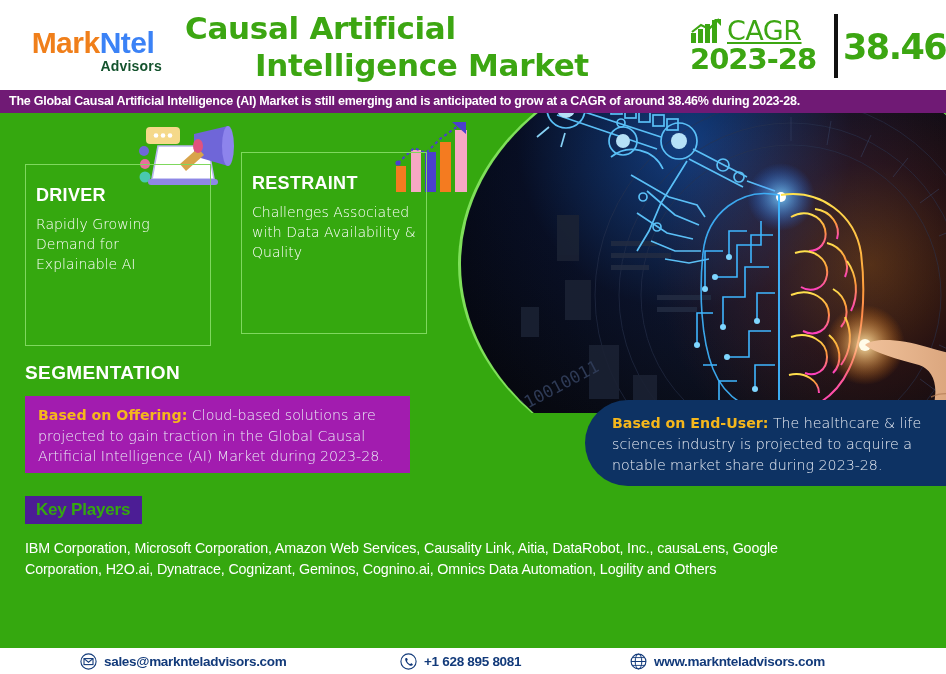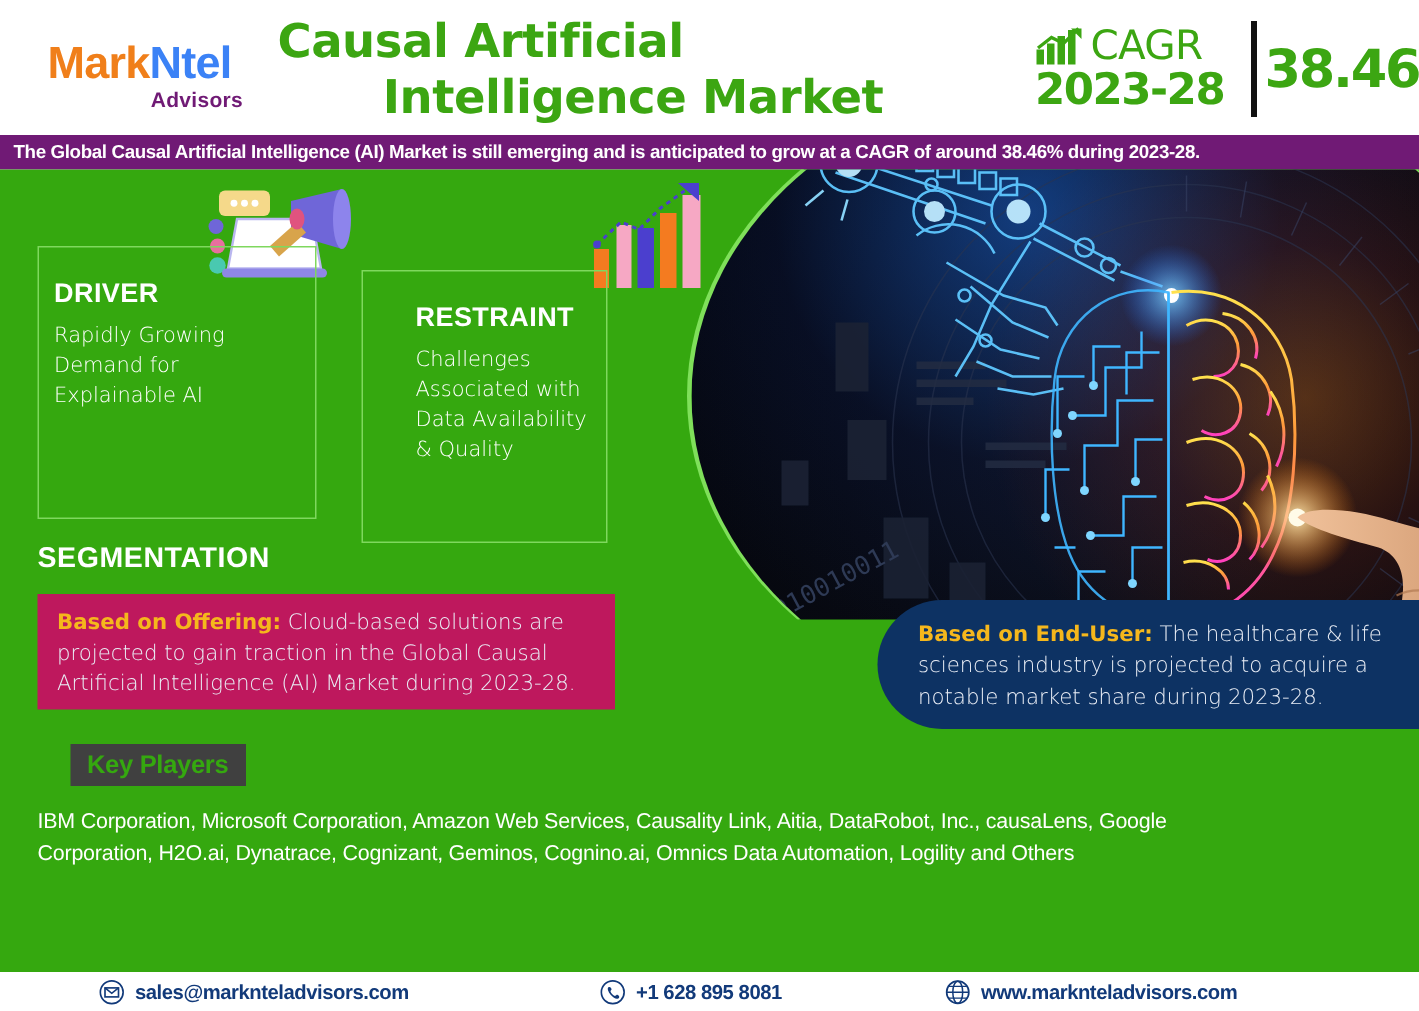--- a/index.html
+++ b/index.html
@@ -10,32 +10,32 @@
     position:relative;
   }
   #root{position:absolute;left:0;top:0;width:946px;height:674px;overflow:hidden;background:#ffffff;}
 
   
   .header{position:absolute;left:0;top:0;width:946px;height:90px;background:#ffffff;}
   .logo{position:absolute;left:22px;top:28px;width:142px;text-align:center;line-height:1;}
   .logo-main{font-size:30px;font-weight:bold;letter-spacing:-0.5px;font-family:"Liberation Sans",sans-serif;}
   .logo-mark{color:#f07f1a;}
   .logo-ntel{color:#3b82f6;}
-  .logo-sub{font-size:14px;font-weight:bold;color:#701a75;margin-top:1px;letter-spacing:0.2px;text-align:right;padding-right:2px;}
+  .logo-sub{font-size:14px;font-weight:bold;color:#14532d;margin-top:1px;letter-spacing:0.2px;text-align:right;padding-right:2px;}
 
   .title{position:absolute;left:185px;top:10px;width:470px;
     color:#3ca612;font-size:31px;font-weight:bold;line-height:1.18;
     letter-spacing:-0.3px;font-family:"DejaVu Sans",sans-serif;}
   .title-l2{padding-left:4px;text-align:center;}
 
   .cagr{position:absolute;left:690px;top:14px;width:250px;height:64px;}
   .cagr-left{position:absolute;left:0;top:0;width:136px;}
   .cagr-row1{display:flex;align-items:flex-end;height:30px;}
   .cagr-icon{width:34px;height:26px;position:relative;margin-right:3px;}
-  .cagr-word{color:#3ca612;font-size:27px;font-weight:normal;line-height:26px;font-family:"DejaVu Sans",sans-serif;letter-spacing:-0.5px;}
+  .cagr-word{color:#3ca612;font-size:27px;font-weight:normal;line-height:26px;font-family:"DejaVu Sans",sans-serif;letter-spacing:-0.5px;text-decoration:underline;}
   .cagr-years{color:#3ca612;font-size:29px;font-weight:bold;line-height:31px;letter-spacing:-1px;font-family:"DejaVu Sans",sans-serif;}
   .cagr-div{position:absolute;left:144px;top:0px;width:4px;height:64px;background:#111111;}
   .cagr-val{position:absolute;left:153px;top:10px;color:#3ca612;font-size:35px;font-weight:bold;letter-spacing:-1.5px;font-family:"DejaVu Sans",sans-serif;line-height:46px;}
 
   
   .banner{position:absolute;left:0;top:90px;width:946px;height:23px;background:#701a75;}
   .banner-text{color:#ffffff;font-size:12.5px;font-weight:bold;line-height:23px;padding-left:9px;white-space:nowrap;
     font-family:"Liberation Sans",sans-serif;letter-spacing:-0.25px;}
 
   
@@ -48,53 +48,53 @@
       radial-gradient(circle at 73% 50%, rgba(255,120,0,0.30) 0%, rgba(255,60,0,0.12) 22%, rgba(0,0,0,0) 46%),
       radial-gradient(circle at 40% 22%, rgba(30,120,255,0.45) 0%, rgba(10,30,90,0.25) 35%, rgba(0,0,0,0) 62%),
       radial-gradient(circle at 55% 52%, #10141f 0%, #080a12 55%, #04060d 100%);
     border-left:3px solid #7fe05a;border-top:2px solid #7fe05a;
     overflow:hidden;}
   .ai-svg{position:absolute;left:0;top:0;width:560px;height:440px;}
 
   
   .card{position:absolute;border:1px solid #7fd85e;box-sizing:border-box;}
   .card-driver{left:25px;top:164px;width:186px;height:182px;}
-  .card-restraint{left:241px;top:180px;width:164px;height:182px;padding-left:25px;}
+  .card-restraint{left:241px;top:152px;width:186px;height:182px;}
   .card-h{color:#ffffff;font-size:18px;font-weight:bold;letter-spacing:0.3px;margin:20px 0 0 10px;
     font-family:"Liberation Sans",sans-serif;}
   .card-p{color:#ffffff;font-size:14px;line-height:1.44;margin:8px 10px 0 10px;
     font-family:"DejaVu Sans",sans-serif;font-weight:300;}
 
   .ill-megaphone{position:absolute;left:136px;top:124px;width:100px;height:66px;}
   .ill-bars{position:absolute;left:392px;top:122px;width:80px;height:72px;}
 
   
   .seg-title{position:absolute;left:25px;top:362px;color:#ffffff;font-size:19px;font-weight:bold;
     letter-spacing:0.4px;font-family:"Liberation Sans",sans-serif;}
-  .seg-box{position:absolute;left:25px;top:396px;width:385px;height:77px;background:#be185d;
+  .seg-box{position:absolute;left:25px;top:396px;width:385px;height:77px;background:#a21caf;
     box-sizing:border-box;padding:9px 13px 0 13px;}
   .seg-text{color:#e9edf5;font-size:14.2px;line-height:1.45;font-family:"DejaVu Sans",sans-serif;font-weight:300;}
   .seg-key{color:#f5b71c;font-weight:bold;}
 
   .end-box{position:absolute;left:585px;top:400px;width:361px;height:86px;background:#0d3263;
     border-top-left-radius:44px;border-bottom-left-radius:44px;box-sizing:border-box;padding:13px 12px 12px 27px;}
   .end-text{color:#e9edf5;font-size:14.2px;line-height:1.47;font-family:"DejaVu Sans",sans-serif;font-weight:300;}
   .end-key{color:#f5b71c;font-weight:bold;}
 
   
-  .kp-tag{position:absolute;left:25px;top:496px;background:#404040;padding:4px 12px 4px 11px;margin-left:22px;}
+  .kp-tag{position:absolute;left:25px;top:496px;background:#4c1d95;padding:4px 12px 4px 11px;}
   .kp-tag-text{color:#35a80f;font-size:17px;font-weight:bold;letter-spacing:-0.2px;
     font-family:"Liberation Sans",sans-serif;}
   .kp-list{position:absolute;left:25px;top:538px;width:800px;color:#ffffff;font-size:14.3px;
     line-height:1.48;font-family:"Liberation Sans",sans-serif;letter-spacing:-0.15px;}
 
   
   .footer{position:absolute;left:0;top:648px;width:946px;height:26px;background:#ffffff;}
   .f-item{position:absolute;top:0;height:26px;display:flex;align-items:center;}
-  .f-email{left:66px;}
+  .f-email{left:80px;}
   .f-phone{left:400px;}
   .f-web{left:630px;}
   .f-ico{width:17px;height:17px;margin-right:7px;flex:0 0 auto;}
   .f-text{color:#123a7a;font-size:13.5px;font-weight:bold;letter-spacing:-0.3px;
     font-family:"Liberation Sans",sans-serif;white-space:nowrap;}
 </style>
 </head>
 <body>
 
 <div id="root">

